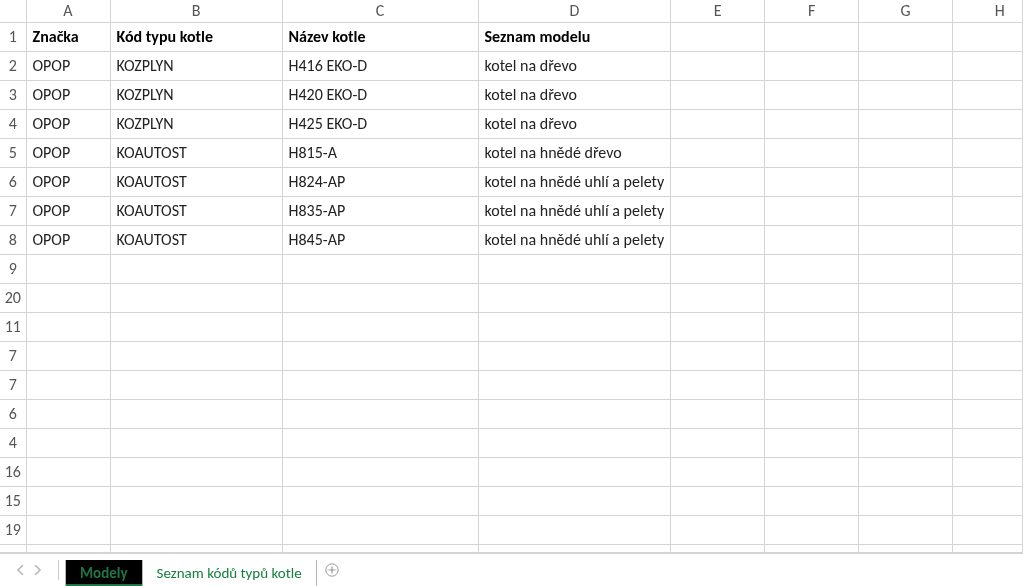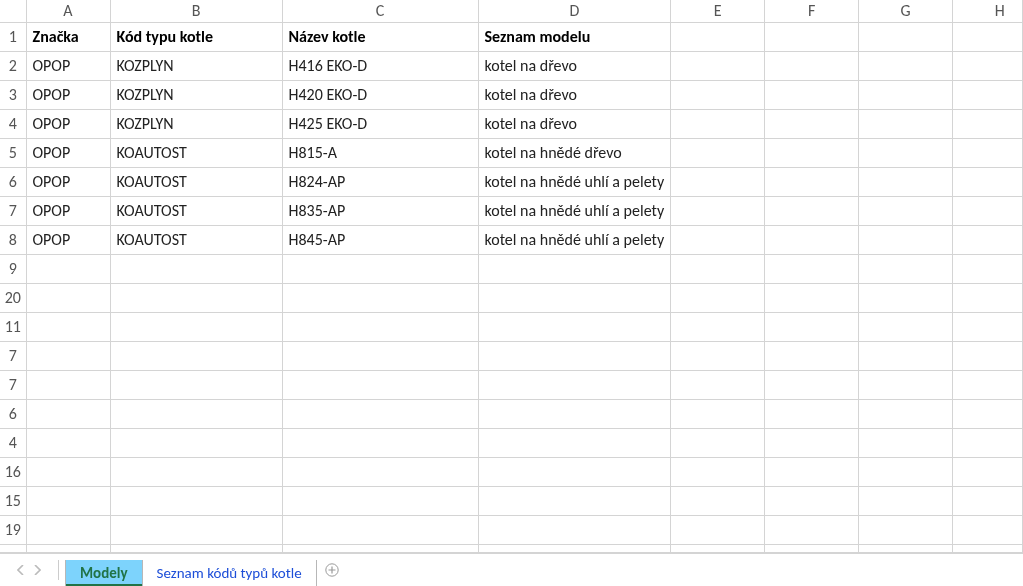--- a/index.html
+++ b/index.html
@@ -32,22 +32,22 @@
   col.cE{width:94px}
   col.cF{width:94px}
   col.cG{width:94px}
   col.cH{width:94px}
 
   
   .tabbar{height:var(--tabbar-h);display:flex;align-items:stretch;border-top:1px solid var(--grid-border);background:#ffffff;padding-left:6px;position:relative}
   .nav-arrows{display:flex;align-items:center;gap:2px;padding:0 8px;color:#888}
   .nav-arrows span{display:inline-flex;align-items:center;justify-content:center;width:14px;height:14px}
   .tabs{display:flex;align-items:flex-end}
-  .tab{display:flex;align-items:center;padding:0 14px;height:26px;border:1px solid var(--tab-border);border-top:none;background:#ffffff;font-size:15px;color:#1d4ed8;margin-right:-1px;cursor:pointer;position:relative;top:1px}
-  .tab.active{background:#7dd3fc;color:var(--sel-green);font-weight:700;border-bottom-color:#fff;box-shadow:0 -2px 0 var(--sel-green) inset}
+  .tab{display:flex;align-items:center;padding:0 14px;height:26px;border:1px solid var(--tab-border);border-top:none;background:#ffffff;font-size:15px;color:#15803d;margin-right:-1px;cursor:pointer;position:relative;top:1px}
+  .tab.active{background:#000000;color:var(--sel-green);font-weight:700;border-bottom-color:#fff;box-shadow:0 -2px 0 var(--sel-green) inset}
   .addsheet{display:flex;align-items:center;justify-content:center;width:32px;color:#777;font-size:18px;cursor:pointer}
   .tabbar svg{display:block}
   .sep{width:1px;background:#ccc;margin:6px 6px}
 </style>
 </head>
 <body>
 
 <div class="sheet">
   <div class="grid-wrap">
     <table class="grid">

